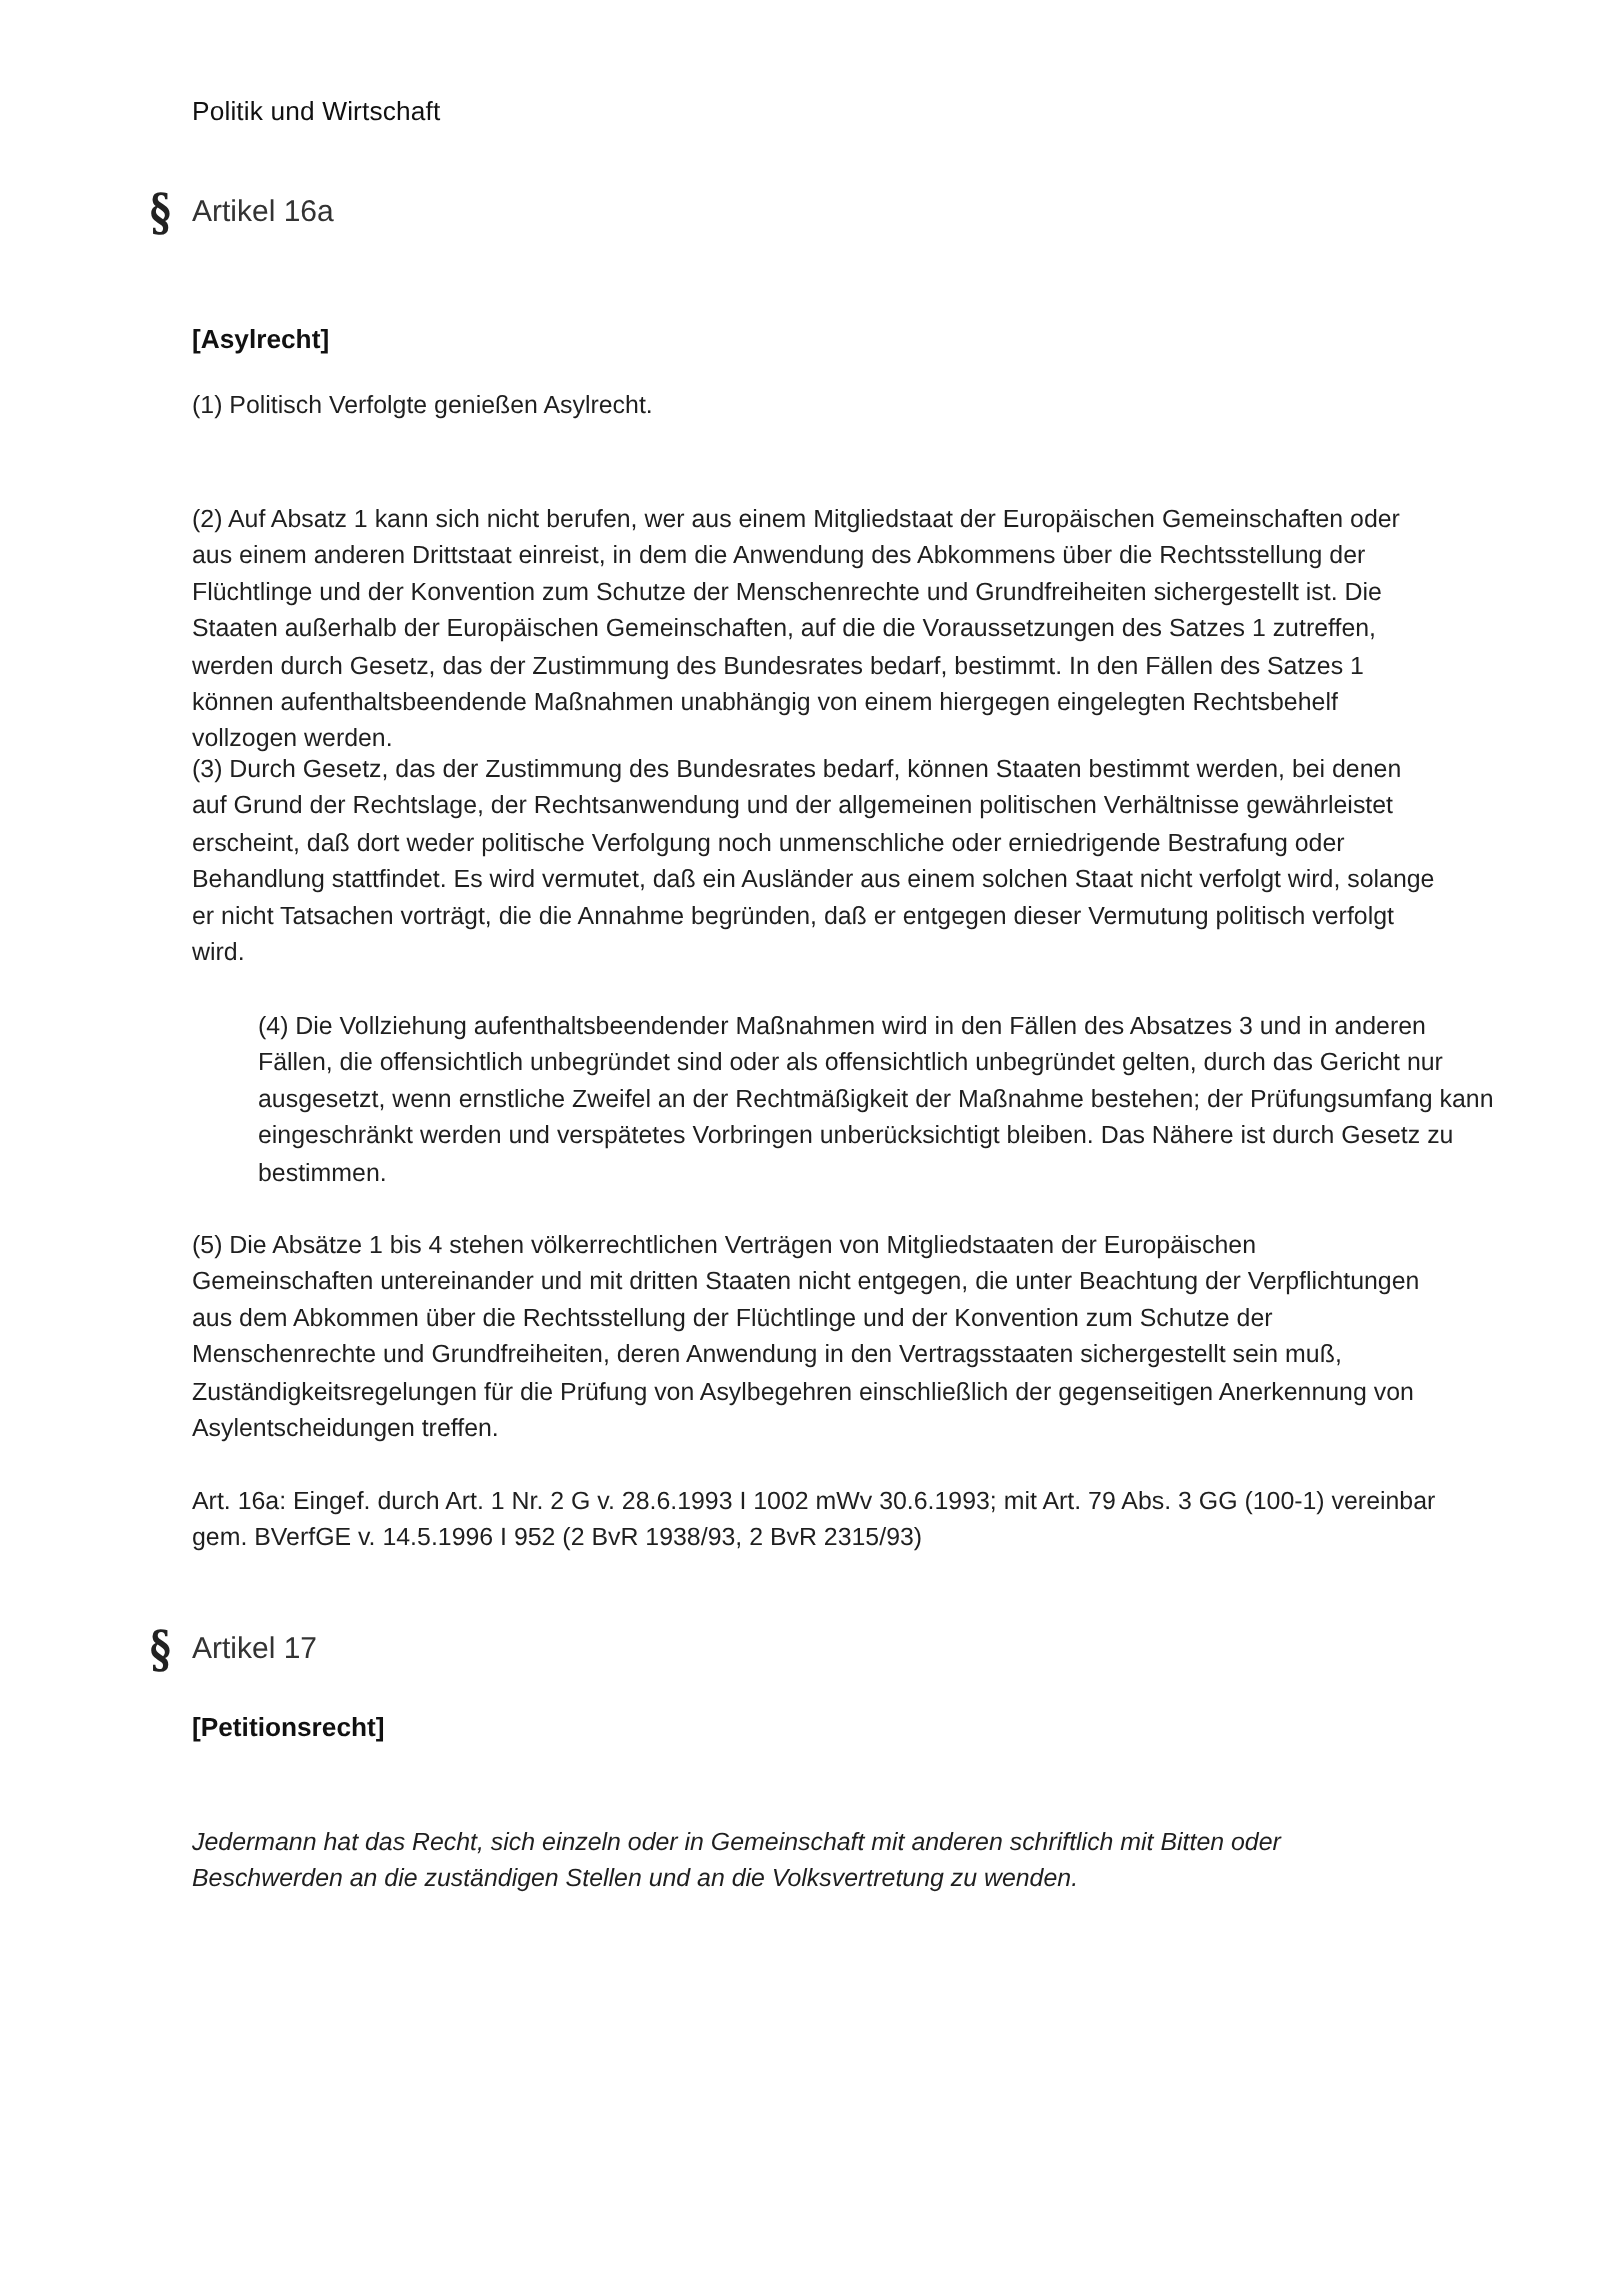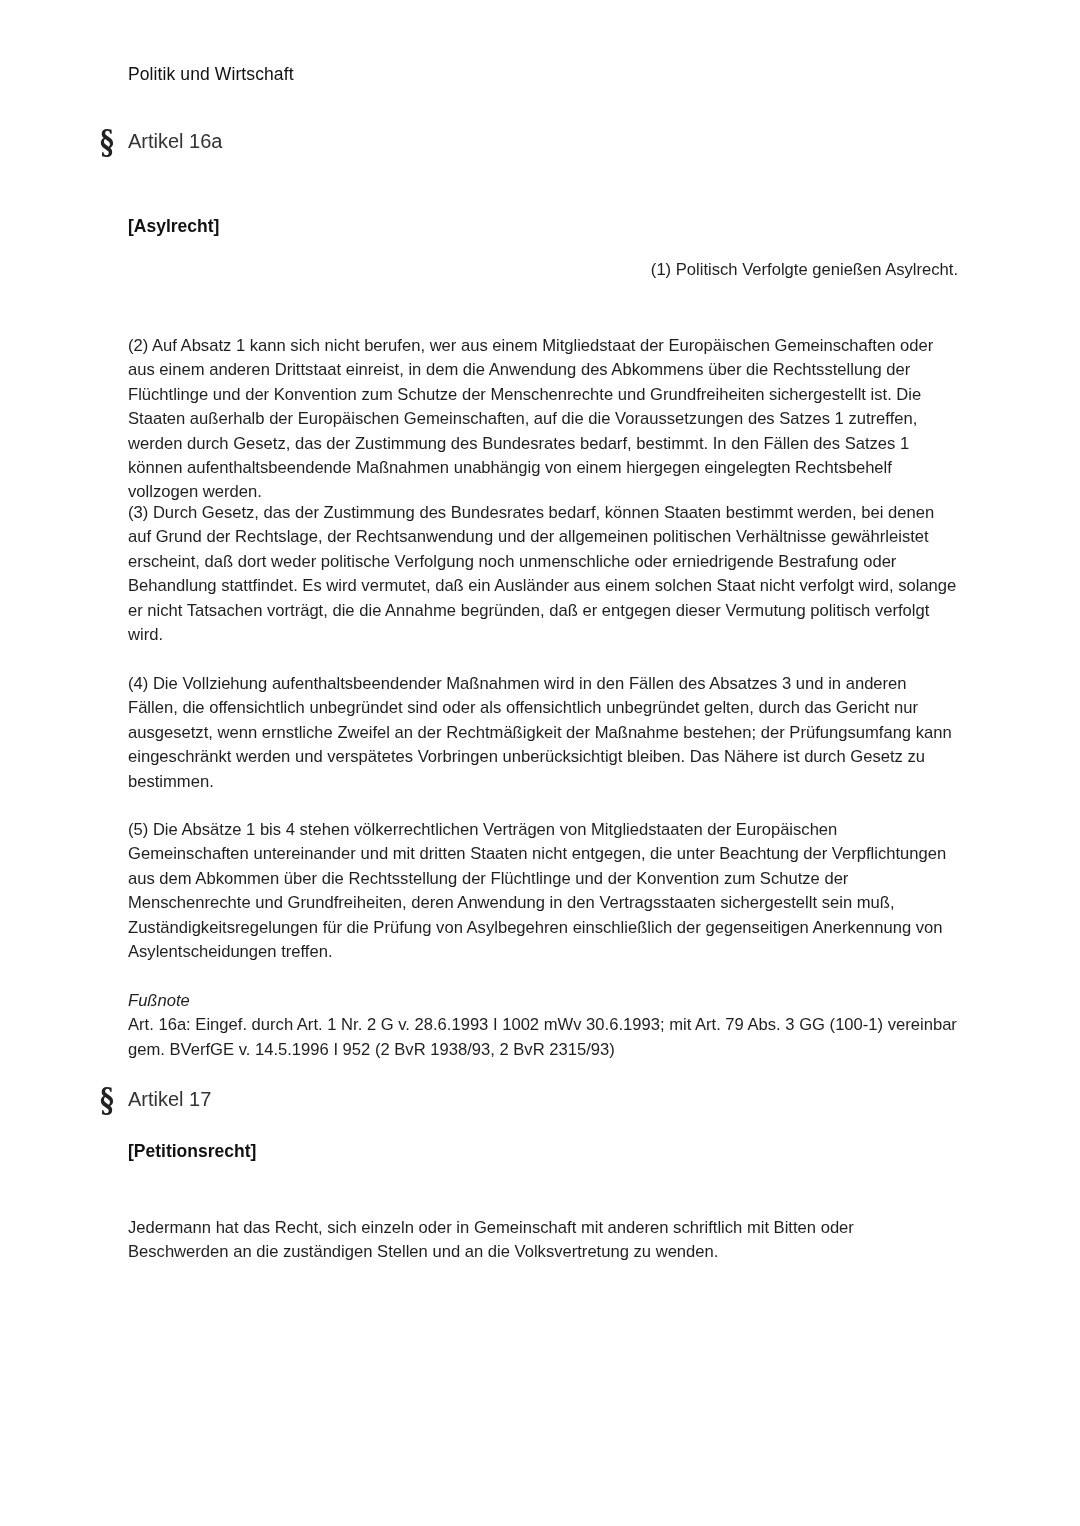--- a/index.html
+++ b/index.html
@@ -80,48 +80,47 @@
 <div class="page">
 
   <div class="header-title">Politik und Wirtschaft</div>
 
   <div class="article-heading" style="top:121px;">
     <span class="para-sign">§</span>
     <span class="article-number">Artikel 16a</span>
   </div>
   <div class="article-subtitle" style="top:182px;margin-top:34px;">[Asylrecht]</div>
 
-  <div class="body-block" style="top:258px;text-align:right;">
+  <div class="body-block" style="top:258px;">
     <p>(1) Politisch Verfolgte genießen Asylrecht.</p>
   </div>
 
   <div class="body-block" style="top:306px;margin-top:28px;">
     <p>(2) Auf Absatz 1 kann sich nicht berufen, wer aus einem Mitgliedstaat der Europäischen Gemeinschaften oder aus einem anderen Drittstaat einreist, in dem die Anwendung des Abkommens über die Rechtsstellung der Flüchtlinge und der Konvention zum Schutze der Menschenrechte und Grundfreiheiten sichergestellt ist. Die Staaten außerhalb der Europäischen Gemeinschaften, auf die die Voraussetzungen des Satzes 1 zutreffen, werden durch Gesetz, das der Zustimmung des Bundesrates bedarf, bestimmt. In den Fällen des Satzes 1 können aufenthaltsbeendende Maßnahmen unabhängig von einem hiergegen eingelegten Rechtsbehelf vollzogen werden.</p>
   </div>
 
   <div class="body-block" style="top:501px;">
     <p>(3) Durch Gesetz, das der Zustimmung des Bundesrates bedarf, können Staaten bestimmt werden, bei denen auf Grund der Rechtslage, der Rechtsanwendung und der allgemeinen politischen Verhältnisse gewährleistet erscheint, daß dort weder politische Verfolgung noch unmenschliche oder erniedrigende Bestrafung oder Behandlung stattfindet. Es wird vermutet, daß ein Ausländer aus einem solchen Staat nicht verfolgt wird, solange er nicht Tatsachen vorträgt, die die Annahme begründen, daß er entgegen dieser Vermutung politisch verfolgt wird.</p>
   </div>
 
-  <div class="body-block" style="top:672px;">
+  <div class="body-block" style="top:672px;margin-left:44px;">
     <p>(4) Die Vollziehung aufenthaltsbeendender Maßnahmen wird in den Fällen des Absatzes 3 und in anderen Fällen, die offensichtlich unbegründet sind oder als offensichtlich unbegründet gelten, durch das Gericht nur ausgesetzt, wenn ernstliche Zweifel an der Rechtmäßigkeit der Maßnahme bestehen; der Prüfungsumfang kann eingeschränkt werden und verspätetes Vorbringen unberücksichtigt bleiben. Das Nähere ist durch Gesetz zu bestimmen.</p>
   </div>
 
   <div class="body-block" style="top:818px;">
     <p>(5) Die Absätze 1 bis 4 stehen völkerrechtlichen Verträgen von Mitgliedstaaten der Europäischen Gemeinschaften untereinander und mit dritten Staaten nicht entgegen, die unter Beachtung der Verpflichtungen aus dem Abkommen über die Rechtsstellung der Flüchtlinge und der Konvention zum Schutze der Menschenrechte und Grundfreiheiten, deren Anwendung in den Vertragsstaaten sichergestellt sein muß, Zuständigkeitsregelungen für die Prüfung von Asylbegehren einschließlich der gegenseitigen Anerkennung von Asylentscheidungen treffen.</p>
   </div>
 
   <div class="body-block" style="top:989px;">
-    <p class="footnote-label">Fußnote</p>
     <p>Art. 16a: Eingef. durch Art. 1 Nr. 2 G v. 28.6.1993 I 1002 mWv 30.6.1993; mit Art. 79 Abs. 3 GG (100-1) vereinbar gem. BVerfGE v. 14.5.1996 I 952 (2 BvR 1938/93, 2 BvR 2315/93)</p>
   </div>
 
   <div class="article-heading" style="top:1079px;">
     <span class="para-sign">§</span>
     <span class="article-number">Artikel 17</span>
   </div>
   <div class="article-subtitle" style="top:1141px;text-align:right;">[Petitionsrecht]</div>
 
-  <div class="body-block" style="top:1216px;">
+  <div class="body-block" style="top:1216px;font-style:italic;">
     <p>Jedermann hat das Recht, sich einzeln oder in Gemeinschaft mit anderen schriftlich mit Bitten oder Beschwerden an die zuständigen Stellen und an die Volksvertretung zu wenden.</p>
   </div>
 
 </div>
 
 </body></html>

